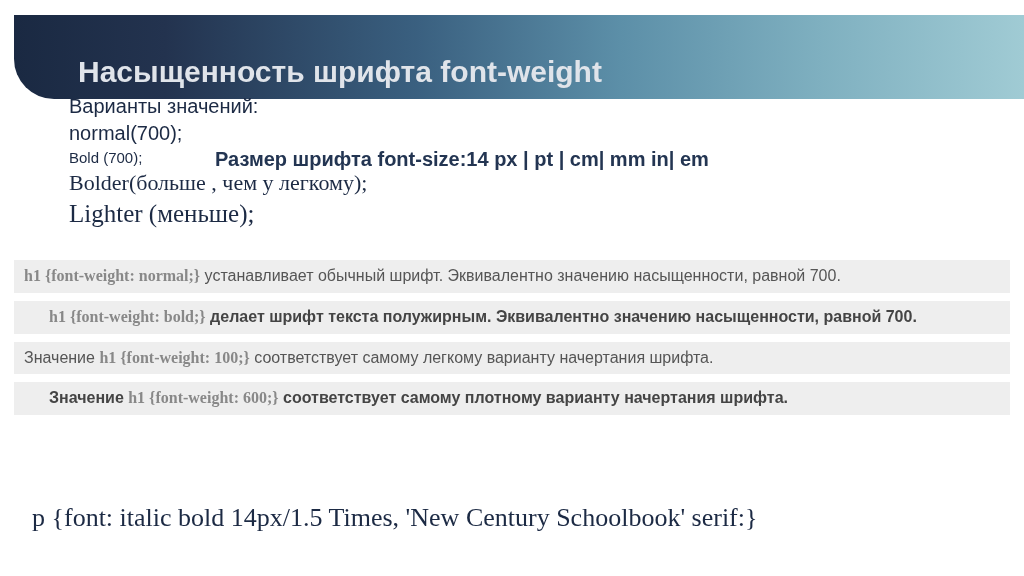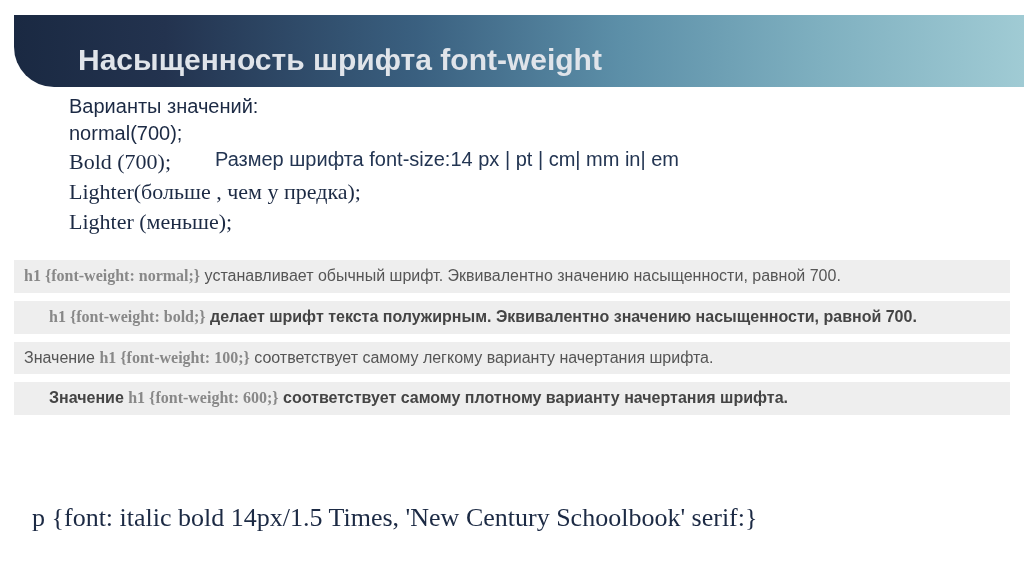--- a/index.html
+++ b/index.html
@@ -9,21 +9,21 @@
     background: #fff;
     font-family: Verdana, Geneva, sans-serif;
     overflow: hidden;
     position: relative;
   }
   .header-strip {
     position: absolute;
     left: 14px;
     right: 0;
     top: 15px;
-    height: 72px;
+    height: 84px;
     background: linear-gradient(90deg, #1a2942 0%, #23334f 15%, #3a6080 40%, #5c8fa8 60%, #7fb0c0 80%, #a0cbd4 100%);
     border-bottom-left-radius: 40px;
     display: flex;
     align-items: flex-end;
     padding: 0 0 10px 64px;
     text-align: center;
   }
   .header-strip h1 {
     color: #e0e4ea;
     font-size: 30px;
@@ -34,31 +34,31 @@
     position: absolute;
     left: 32px;
     top: 95px;
     color: #1c2a44;
     font-size: 20px;
     margin-left: 37px;
   }
   .variants-block .line { margin-bottom: 4px; }
   .variants-block .l0 { font-family: Verdana, sans-serif; }
   .variants-block .l1 { font-family: Verdana, sans-serif; }
-  .variants-block .l2 { font-family: Liberation Serif, serif; font-size: 22px; }
+  .variants-block .l2 { font-family: Liberation Sans, sans-serif; font-size: 15px; }
   .variants-block .l3 { font-family: "Times New Roman", serif; font-size: 22px; }
-  .variants-block .l4 { font-family: "Times New Roman", serif; font-size: 22px; }
+  .variants-block .l4 { font-family: "Times New Roman", serif; font-size: 25px; }
 
   .size-note {
     position: absolute;
     left: 215px;
     top: 148px;
     color: #233552;
     font-size: 20px;
-    font-weight: normal;
+    font-weight: bold;
     font-family: Verdana, sans-serif;
     white-space: nowrap;
   }
 
   .entry-list {
     position: absolute;
     left: 14px;
     right: 14px;
     top: 260px;
   }
@@ -96,21 +96,21 @@
 <body>
 
 <div class="header-strip">
   <h1>Насыщенность шрифта  font-weight</h1>
 </div>
 
 <div class="variants-block">
   <div class="line l0">Варианты значений:</div>
   <div class="line l1">normal(700);</div>
   <div class="line l2">Bold (700);</div>
-  <div class="line l3">Lighter(больше , чем у предка);</div>
+  <div class="line l3">Bolder(больше , чем у легкому);</div>
   <div class="line l4">Lighter (меньше);</div>
 </div>
 
 <div class="size-note">Размер шрифта  font-size:14 px | pt | cm| mm in| em</div>
 
 <div class="entry-list">
   <div class="entry">
     <span class="lead"></span><span class="code">h1 {font-weight: normal;}</span><span> устанавливает обычный шрифт. Эквивалентно значению насыщенности, равной 700.</span>
   </div>
   <div class="entry strong">

